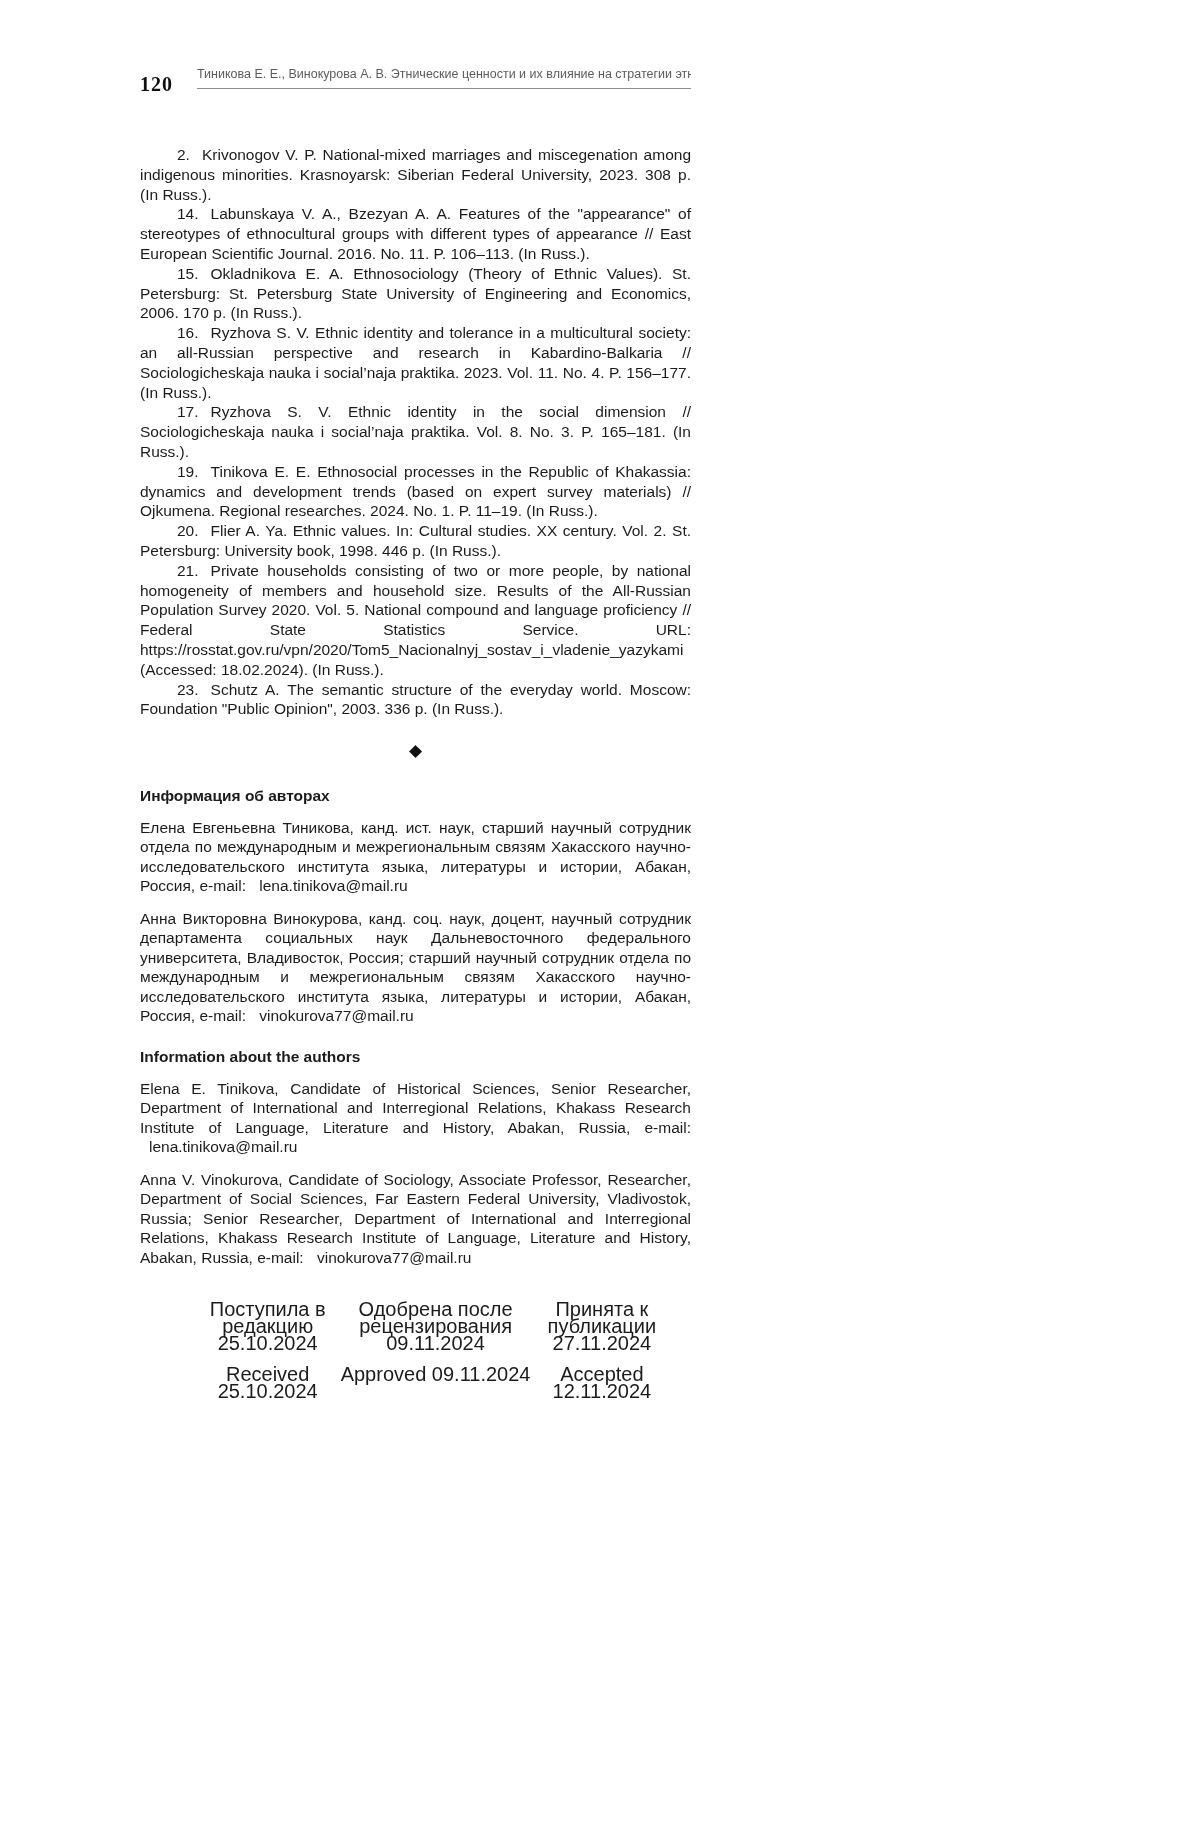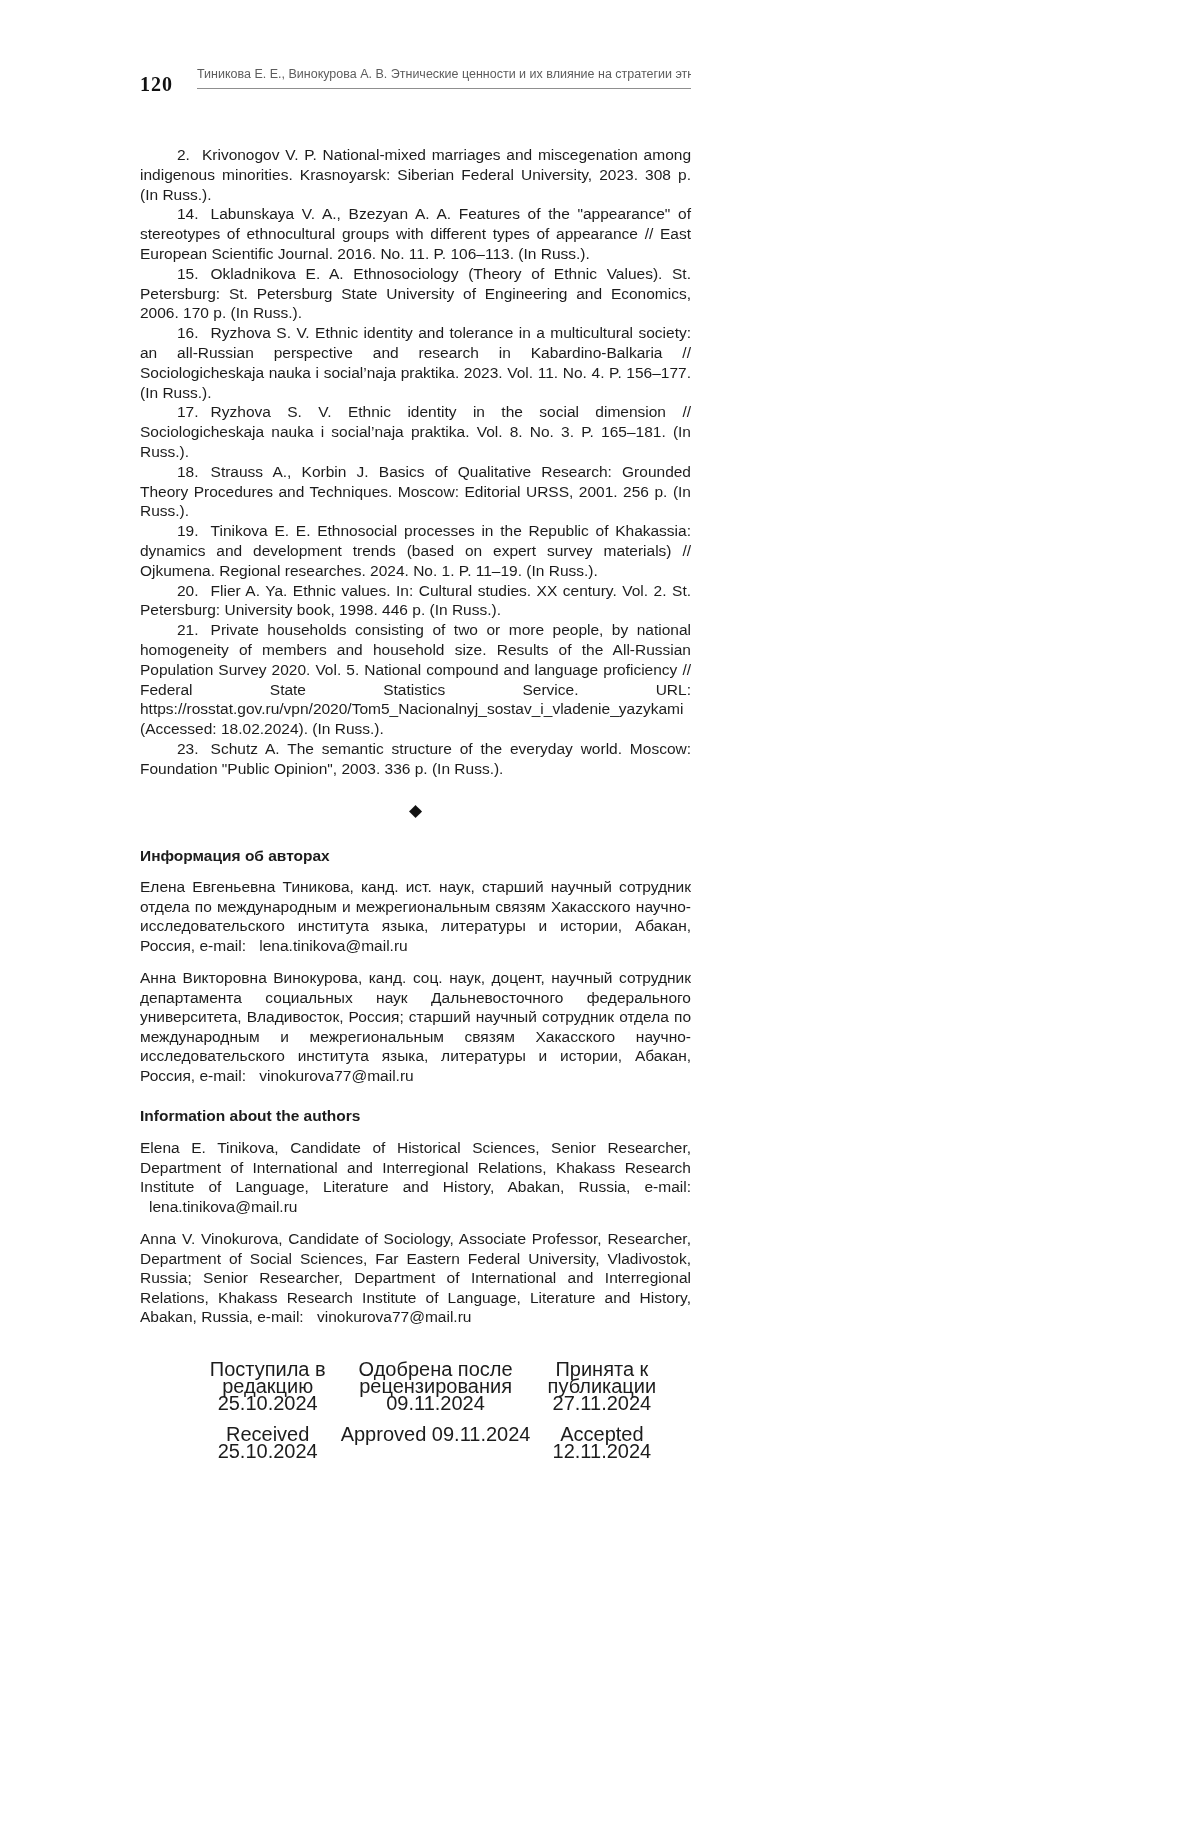--- a/index.html
+++ b/index.html
@@ -121,21 +121,20 @@
         <p class="ref"><span class="ref-num">2.</span><span class="ref-text">Krivonogov V. P. National-mixed marriages and miscegenation among indigenous minorities. Krasnoyarsk: Siberian Federal University, 2023. 308 p. (In Russ.).</span></p>
 
         <p class="ref"><span class="ref-num">14.</span><span class="ref-text">Labunskaya V. A., Bzezyan A. A. Features of the "appearance" of stereotypes of ethnocultural groups with different types of appearance // East European Scientific Journal. 2016. No. 11. P. 106–113. (In Russ.).</span></p>
 
         <p class="ref"><span class="ref-num">15.</span><span class="ref-text">Okladnikova E. A. Ethnosociology (Theory of Ethnic Values). St. Petersburg: St. Petersburg State University of Engineering and Economics, 2006. 170 p. (In Russ.).</span></p>
 
         <p class="ref"><span class="ref-num">16.</span><span class="ref-text">Ryzhova S. V. Ethnic identity and tolerance in a multicultural society: an all-Russian perspective and research in Kabardino-Balkaria // Sociologicheskaja nauka i social’naja praktika. 2023. Vol. 11. No. 4. P. 156–177. (In Russ.).</span></p>
 
         <p class="ref"><span class="ref-num">17.</span><span class="ref-text">Ryzhova S. V. Ethnic identity in the social dimension // Sociologicheskaja nauka i social’naja praktika. Vol. 8. No. 3. P. 165–181. (In Russ.).</span></p>
 
-        <p class="ref"><span class="ref-num">18.</span><span class="ref-text">Strauss A., Korbin J. Basics of Qualitative Research: Grounded Theory Procedures and Techniques. Moscow: Editorial URSS, 2001. 256 p. (In Russ.).</span></p>
 
         <p class="ref"><span class="ref-num">19.</span><span class="ref-text">Tinikova E. E. Ethnosocial processes in the Republic of Khakassia: dynamics and development trends (based on expert survey materials) // Ojkumena. Regional researches. 2024. No. 1. P. 11–19. (In Russ.).</span></p>
 
         <p class="ref"><span class="ref-num">20.</span><span class="ref-text">Flier A. Ya. Ethnic values. In: Cultural studies. XX century. Vol. 2. St. Petersburg: University book, 1998. 446 p. (In Russ.).</span></p>
 
         <p class="ref"><span class="ref-num">21.</span><span class="ref-text">Private households consisting of two or more people, by national homogeneity of members and household size. Results of the All-Russian Population Survey 2020. Vol. 5. National compound and language proficiency // Federal State Statistics Service. URL: https://rosstat.gov.ru/vpn/2020/Tom5_Nacionalnyj_sostav_i_vladenie_yazykami (Accessed: 18.02.2024). (In Russ.).</span></p>
 
 
         <p class="ref"><span class="ref-num">23.</span><span class="ref-text">Schutz A. The semantic structure of the everyday world. Moscow: Foundation "Public Opinion", 2003. 336 p. (In Russ.).</span></p>
 

